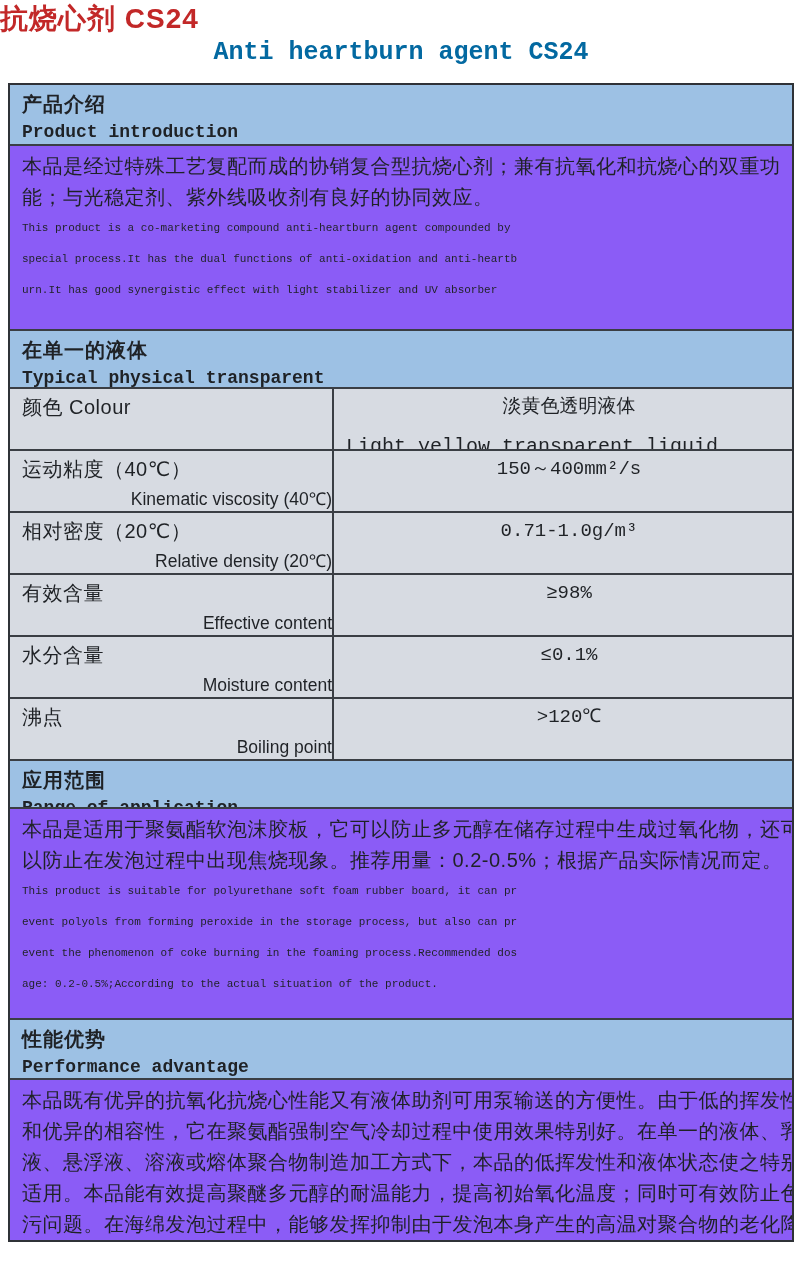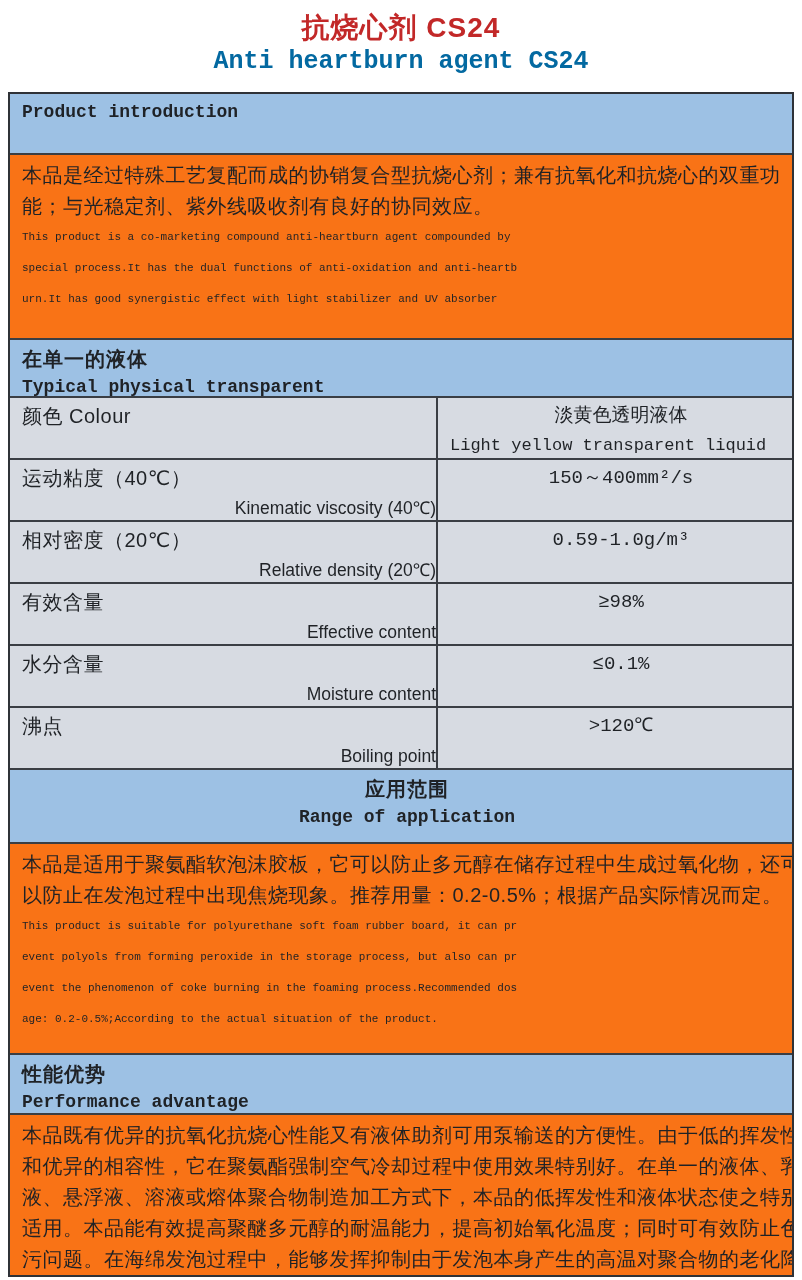--- a/index.html
+++ b/index.html
@@ -3,22 +3,20 @@
 <meta charset="utf-8">
 <style>
   * { margin: 0; padding: 0; box-sizing: border-box; }
   html, body { width: 802px; height: 1280px; overflow: hidden; }
   body {
     background: #ffffff;
     color: #1f2226;
     font-family: "Liberation Sans", "DejaVu Sans", sans-serif;
   }
   .doc-title-zh {
-    margin-top: 9px;
-    text-align: center;
     font-size: 28px;
     font-weight: bold;
     color: #c22828;
     letter-spacing: 1px;
   }
   .doc-title-en {
     text-align: center;
     font-size: 25px;
     font-weight: bold;
     color: #0369a1;
@@ -42,52 +40,52 @@
     line-height: 29px;
     letter-spacing: 1px;
   }
   .sec-header .hen {
     font-size: 18px;
     font-weight: bold;
     line-height: 27px;
     font-family: "Liberation Mono", "DejaVu Sans Mono", monospace;
   }
   .sec-body {
-    background: #f97316;
+    background: #8b5cf6;
     border-bottom: 2px solid #3a3e44;
     padding: 5px 2px 0 12px;
     overflow: hidden;
   }
   .zh-par {
     font-size: 20px;
     line-height: 31px;
     white-space: pre;
     letter-spacing: 0.5px;
   }
   .en-par {
     font-size: 11px;
     line-height: 31px;
     white-space: pre;
     font-family: "Liberation Mono", "DejaVu Sans Mono", monospace;
   }
   .h-intro   { height: 61px; }
   .b-intro   { height: 185px; }
   .h-props   { height: 58px; }
-  .h-app     { height: 74px; text-align: center; }
+  .h-app     { height: 48px; }
   .b-app     { height: 211px; }
   .h-perf    { height: 60px; }
   .b-perf    { height: 160px; border-bottom: none; }
   .prow {
     display: flex;
     height: 62px;
     border-bottom: 2px solid #3a3e44;
     background: #d7dbe2;
   }
   .plabel {
-    width: 428px;
+    width: 324px;
     border-right: 2px solid #3a3e44;
     padding: 4px 0 0 12px;
     overflow: hidden;
   }
   .pvalue {
     flex: 1;
     padding: 4px 0 0 12px;
     overflow: hidden;
   }
   .plabel .zh {
@@ -101,34 +99,36 @@
     font-family: Liberation Sans, sans-serif;
     text-align: right;
   }
   .pvalue .val {
     font-size: 19px;
     line-height: 29px;
     font-family: "Liberation Mono", "DejaVu Sans Mono", monospace;
     text-align: center;
   }
   .pvalue .val-en {
-    font-size: 17px;
+    font-size: 20px;
     line-height: 30px;
     font-family: "Liberation Mono", "DejaVu Sans Mono", monospace;
+    margin-top: 10px;
   }
 </style>
 </head>
 <body>
 
 <div class="doc-title-zh">抗烧心剂 CS24</div>
 <div class="doc-title-en">Anti heartburn agent CS24</div>
 
 <div class="spec-table">
 
   <div class="sec-header h-intro">
+    <div class="hzh">产品介绍</div>
     <div class="hen">Product introduction</div>
   </div>
   <div class="sec-body b-intro">
     <div class="zh-par">本品是经过特殊工艺复配而成的协销复合型抗烧心剂；兼有抗氧化和抗烧心的双重功
 能；与光稳定剂、紫外线吸收剂有良好的协同效应。</div>
     <div class="en-par">This product is a co-marketing compound anti-heartburn agent compounded by
 special process.It has the dual functions of anti-oxidation and anti-heartb
 urn.It has good synergistic effect with light stabilizer and UV absorber</div>
   </div>
 
@@ -157,21 +157,21 @@
       <div class="val">150～400mm²/s</div>
     </div>
   </div>
 
   <div class="prow">
     <div class="plabel">
       <div class="zh">相对密度（20℃）</div>
       <div class="en">Relative density (20℃)</div>
     </div>
     <div class="pvalue">
-      <div class="val">0.59-1.0g/m³</div>
+      <div class="val">0.71-1.0g/m³</div>
     </div>
   </div>
 
   <div class="prow">
     <div class="plabel">
       <div class="zh">有效含量</div>
       <div class="en">Effective content</div>
     </div>
     <div class="pvalue">
       <div class="val">≥98%</div>

